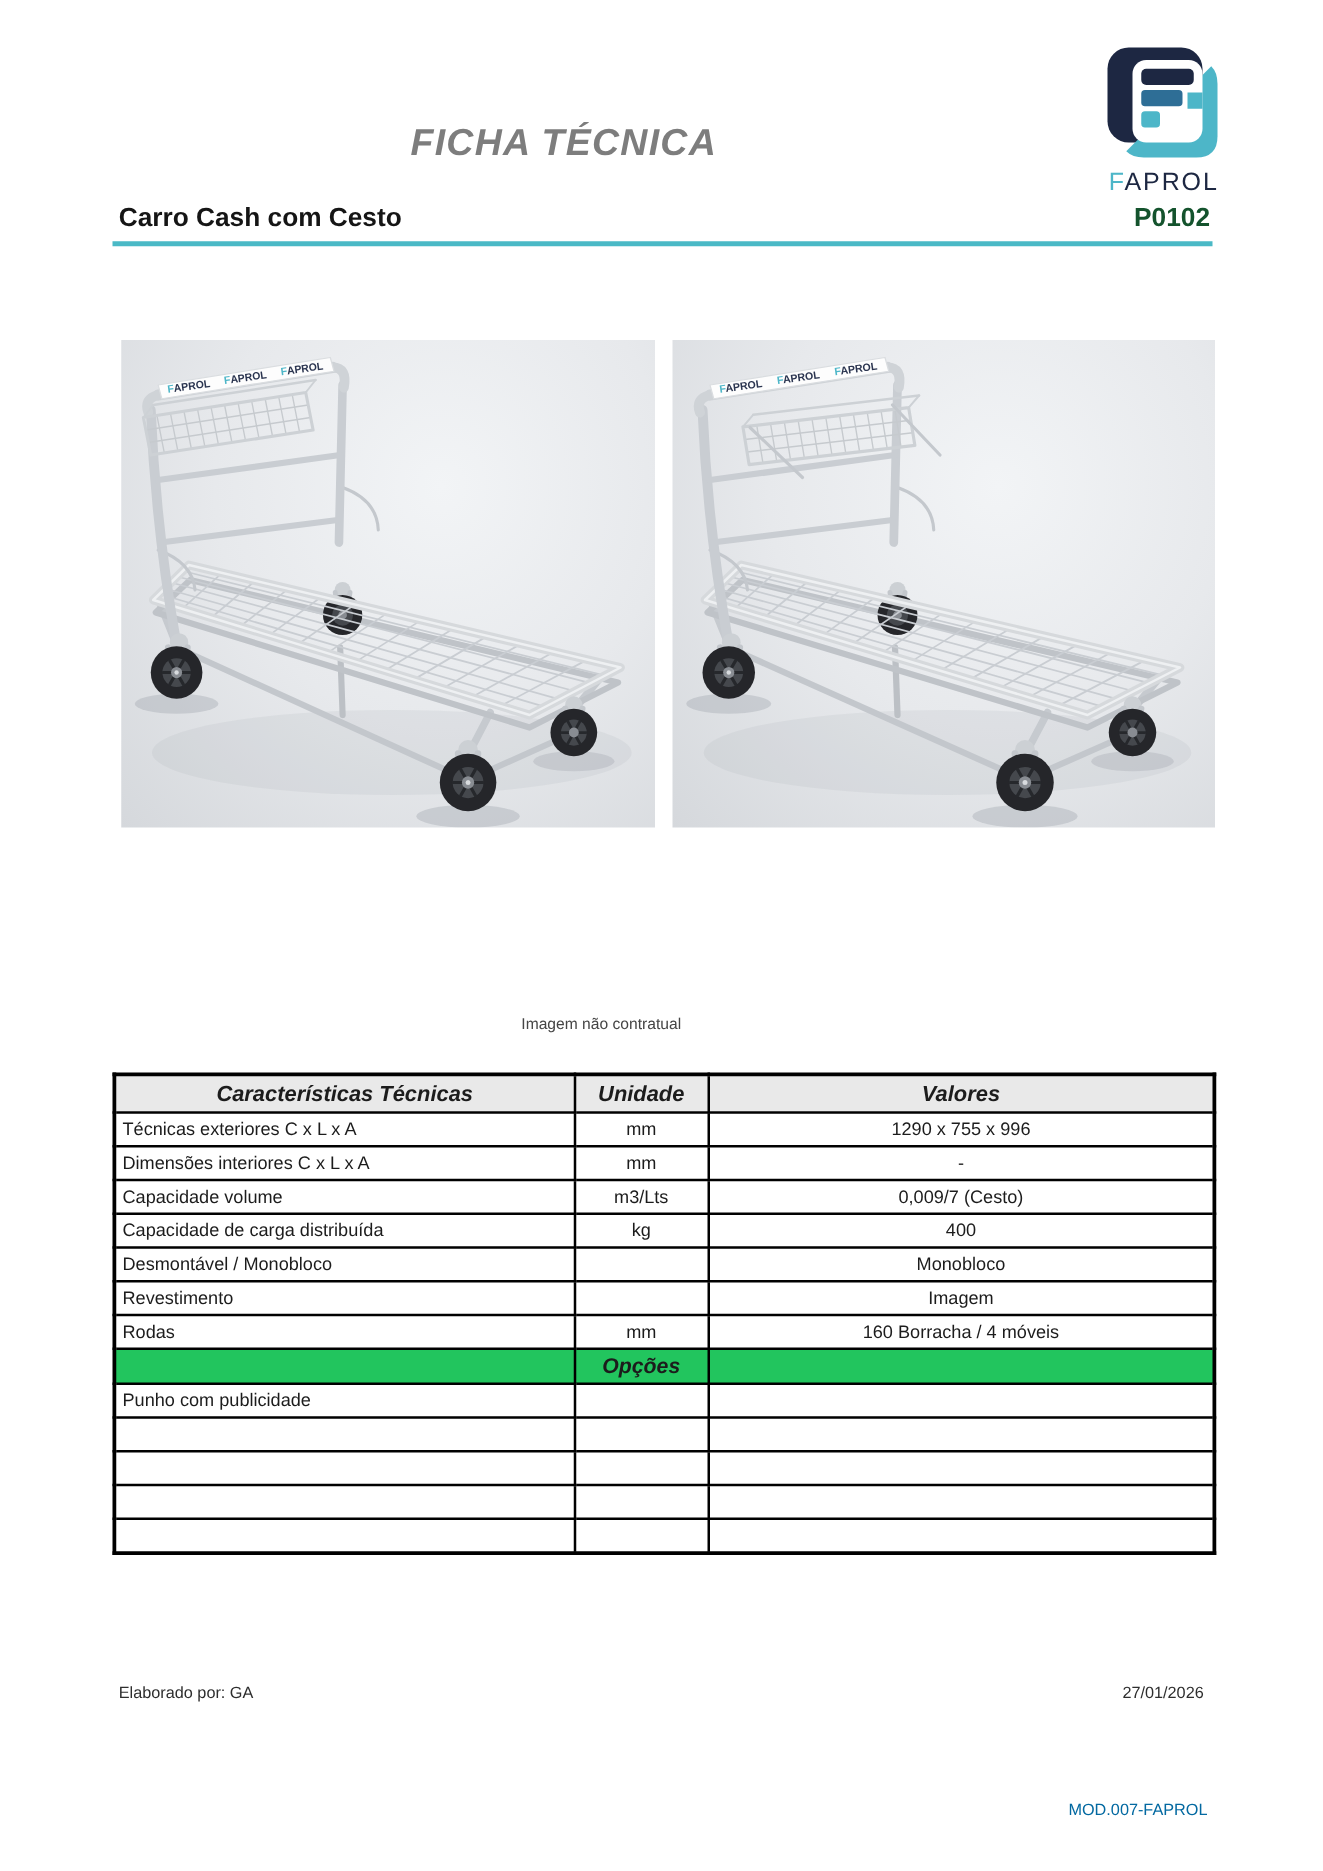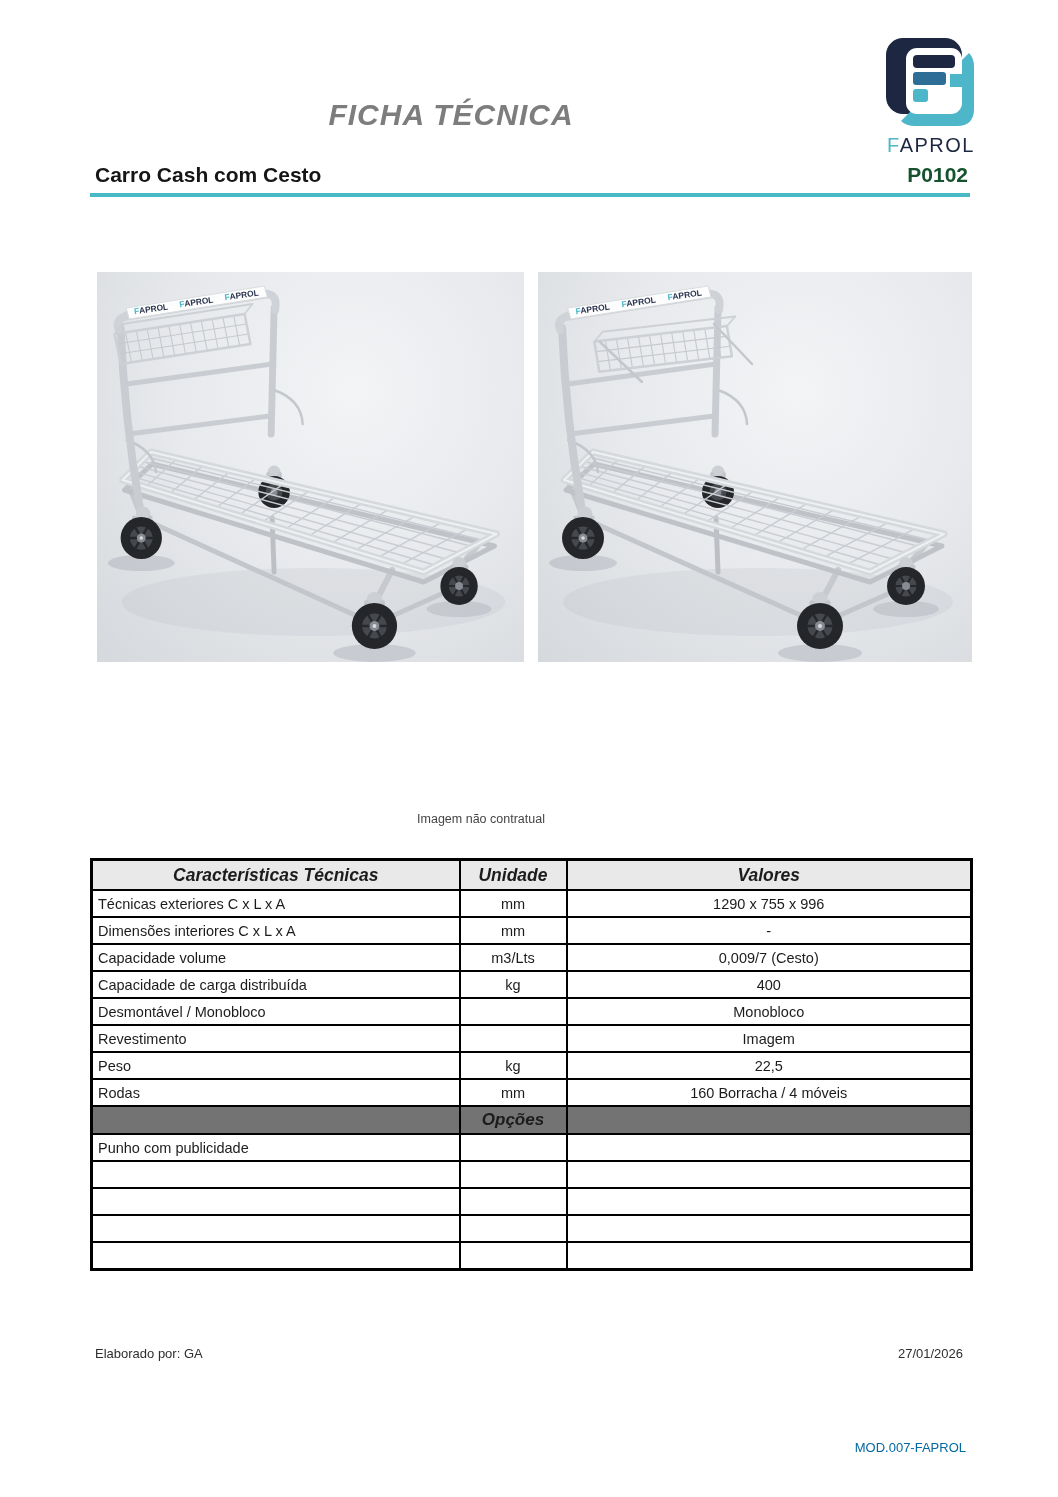--- a/index.html
+++ b/index.html
@@ -29,21 +29,21 @@
               font-size:12.5px;color:#454545;}
 
   
   table.spec{position:absolute;left:90px;top:858px;width:880px;border-collapse:collapse;
              table-layout:fixed;border:3px solid #000;}
   table.spec td,table.spec th{border:2px solid #000;padding:0 5px;font-size:14.5px;color:#1c1c1c;
              height:25px;overflow:hidden;white-space:nowrap;}
   table.spec th{background:#e9e9e9;font-style:italic;font-weight:bold;font-size:17.5px;height:28px;text-align:center;}
   td.c1{text-align:left;}
   td.c2,td.c3{text-align:center;}
-  tr.options-row td{background:#737373;font-style:italic;font-weight:bold;font-size:17px;text-align:center;height:26px;}
+  tr.options-row td{background:#22c55e;font-style:italic;font-weight:bold;font-size:17px;text-align:center;height:26px;}
 
   
   .footer-left{position:absolute;left:95px;top:1346px;font-size:13px;color:#2e2e2e;}
   .footer-date{position:absolute;right:95px;top:1346px;font-size:13px;color:#2e2e2e;margin-left:47px;}
   .footer-doc{position:absolute;right:92px;top:1440px;font-size:13px;color:#0369a1;}
 </style>
 </head>
 <body>
 
 <div class="page">
@@ -205,25 +205,20 @@
       <td class="c1">Desmontável / Monobloco</td>
       <td class="c2"></td>
       <td class="c3">Monobloco</td>
     </tr>
     <tr>
       <td class="c1">Revestimento</td>
       <td class="c2"></td>
       <td class="c3">Imagem</td>
     </tr>
     <tr>
-      <td class="c1">Peso</td>
-      <td class="c2">kg</td>
-      <td class="c3">22,5</td>
-    </tr>
-    <tr>
       <td class="c1">Rodas</td>
       <td class="c2">mm</td>
       <td class="c3">160 Borracha / 4 móveis</td>
     </tr>
     <tr class="options-row">
       <td></td>
       <td>Opções</td>
       <td></td>
     </tr>
     <tr>

